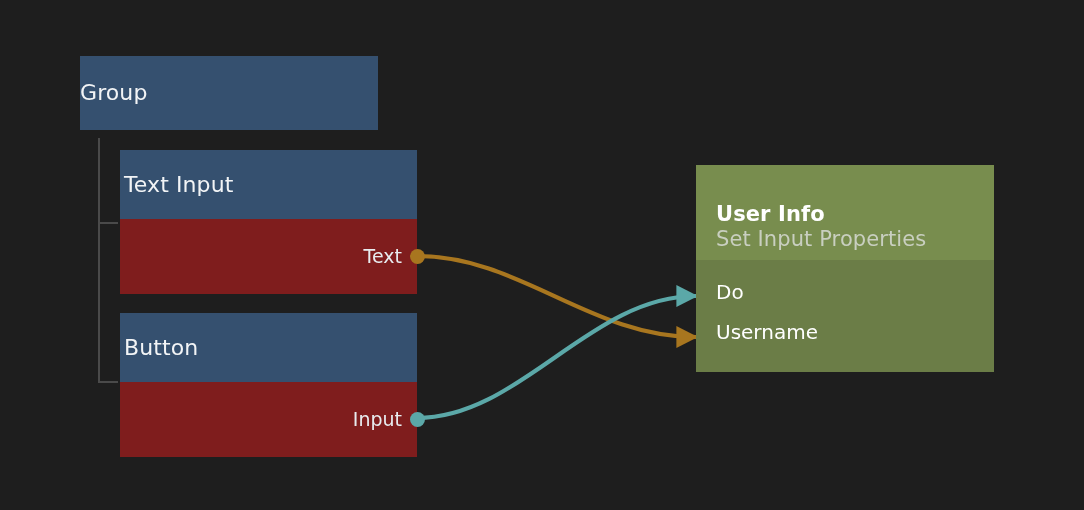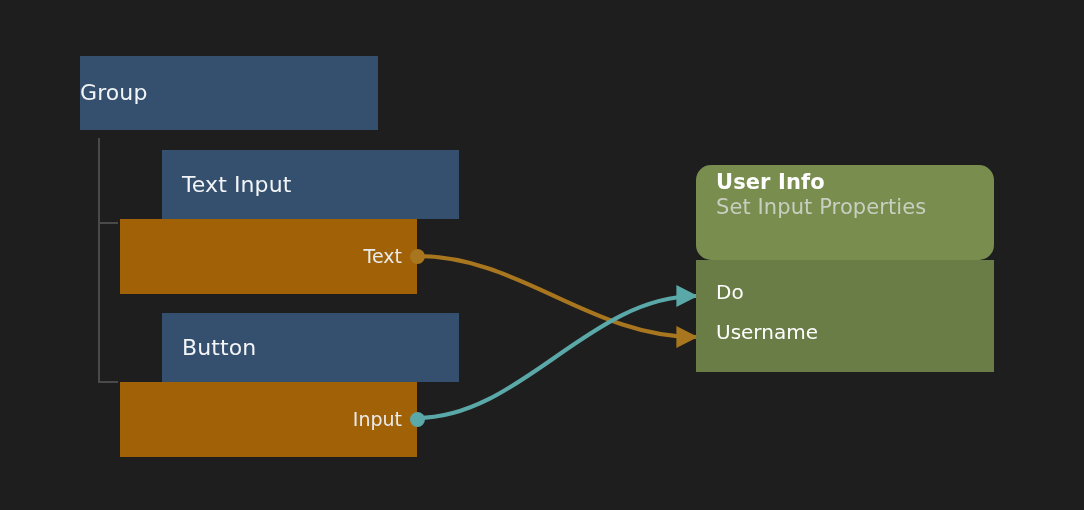--- a/index.html
+++ b/index.html
@@ -89,25 +89,24 @@
 
   
   .node-blue {
     width: 297px;
   }
   .node-blue .node-header {
     height: 69px;
     background: #35506f;
     display: flex;
     align-items: center;
-    padding-left: 20px;
-    margin-left: 42px;
+    padding-left: 4px;
   }
   .node-blue .node-body {
-    background: #a16207;
+    background: #7f1d1d;
   }
   .node-blue .title {
     color: #f2f4f6;
     font-size: 22px;
     line-height: 1;
     letter-spacing: 0.1px;
   }
 
   .node-textinput {
     left: 120px;
@@ -160,23 +159,22 @@
   
   .node-green {
     left: 696px;
     top: 165px;
     width: 298px;
     height: 207px;
   }
   .node-green .node-header {
     height: 95px;
     background: #788d4e;
-    padding: 6px 0 0 20px;
-    box-sizing: border-box;
-    border-radius: 15px;
+    padding: 38px 0 0 20px;
+    box-sizing: border-box;
   }
   .node-green .node-body {
     height: 112px;
     background: #6b7d47;
     position: relative;
   }
   .node-green .title {
     color: #ffffff;
     font-size: 21px;
     font-weight: bold;

